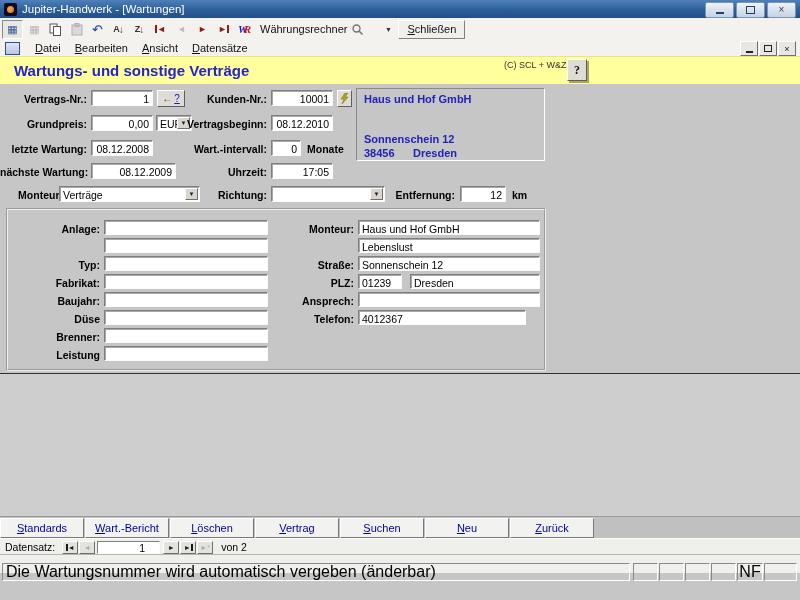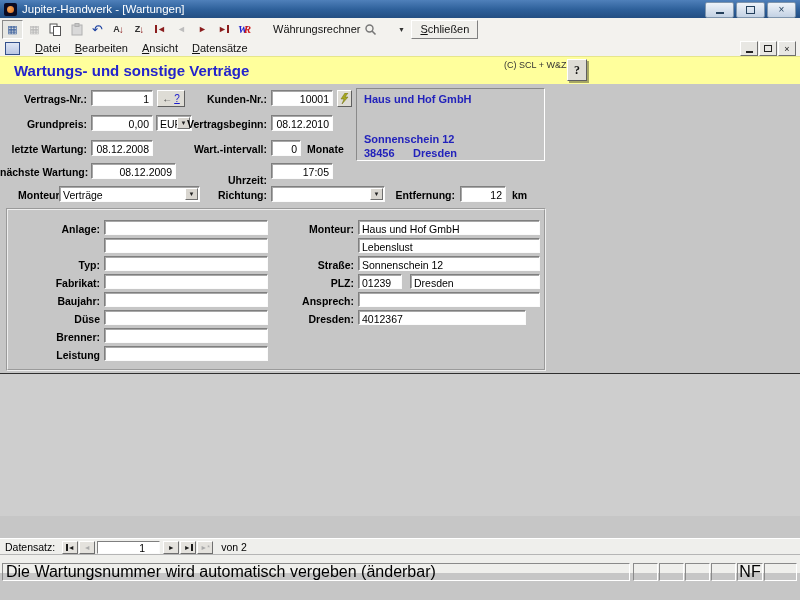--- a/index.html
+++ b/index.html
@@ -25,21 +25,21 @@
     color:#3a3a3a;font-size:11px;}
   .tbi.pressed{border:1px solid;border-color:#8a8a8a #fff #fff #8a8a8a;background:#e7e7e3;}
   .tbi.dis{color:#b5b5b5;}
   .navg{color:#8b1d1d;font-size:9px;display:flex;align-items:center;}
   .navg.dis{color:#bdbdbd;}
   .navbar{width:2px;height:8px;background:currentColor;}
   .sorti{display:flex;align-items:center;font:bold 9px "Liberation Sans",sans-serif;color:#333;}
   .sorti .ar{color:#8b1d1d;font-size:10px;margin-left:-1px;}
   .wri{font:italic bold 11px "Liberation Serif",serif;}
   .wri .w{color:#1a1acc;} .wri .r{color:#cc1a1a;margin-left:-4px;}
-  .cur-label{margin-left:19px;color:#111;text-align:right;}
+  .cur-label{margin-left:6px;color:#111;text-align:right;}
   .dd-mini{width:12px;height:14px;margin-left:18px;display:flex;align-items:center;justify-content:center;
     color:#333;font-size:7px;}
   .close-btn{margin-left:4px;height:17px;padding:0 8px;border:1px solid;border-color:#fff #808080 #808080 #fff;
     background:#f0efeb;color:#111;display:flex;align-items:center;}
   .ak{display:inline-block;}
   .ak::first-letter{text-decoration:underline;}
   
   .menubar{position:absolute;left:0;top:40px;width:800px;height:16px;background:#f3f2ee;
     border-bottom:1px solid #b9b9b9;display:flex;align-items:center;font-size:11px;color:#111;}
   .form-sys-ico{width:13px;height:11px;margin:0 8px 0 5px;border:1px solid #33508c;background:
@@ -274,21 +274,21 @@
     <div class="tb num" style="left:271px;top:31px;width:62px;">08.12.2010</div>
 
     <span class="lb" style="left:0;top:59px;width:87px;">letzte Wartung:</span>
     <div class="tb num" style="left:91px;top:56px;width:62px;">08.12.2008</div>
     <span class="lb" style="left:175px;top:59px;width:92px;">Wart.-intervall:</span>
     <div class="tb num" style="left:271px;top:56px;width:30px;">0</div>
     <span class="lb" style="left:307px;top:59px;width:50px;text-align:left;">Monate</span>
 
     <span class="lb" style="left:0;top:82px;width:87px;">nächste Wartung:</span>
     <div class="tb num" style="left:91px;top:79px;width:85px;">08.12.2009</div>
-    <span class="lb" style="left:175px;top:82px;width:92px;margin-top:8px;">Uhrzeit:</span>
+    <span class="lb" style="left:175px;top:82px;width:92px;">Uhrzeit:</span>
     <div class="tb num" style="left:271px;top:79px;width:62px;">17:05</div>
 
     <span class="lb" style="left:8px;top:105px;width:55px;">Monteur:</span>
     <div class="tb" style="left:59px;top:102px;width:141px;padding-right:14px;">
       <span>Verträge</span>
       <span class="ddbtn">
           <span>▼</span>
         </span>
     </div>
     <span class="lb" style="left:210px;top:105px;width:57px;">Richtung:</span>
@@ -323,27 +323,50 @@
     <span class="lb" style="left:264px;top:139px;width:90px;">Monteur:</span>
     <div class="tb" style="left:358px;top:136px;width:182px;height:15px;">Haus und Hof GmbH</div>
     <div class="tb" style="left:358px;top:154px;width:182px;height:15px;">Lebenslust</div>
     <span class="lb" style="left:264px;top:175px;width:90px;">Straße:</span>
     <div class="tb" style="left:358px;top:172px;width:182px;height:15px;">Sonnenschein 12</div>
     <span class="lb" style="left:264px;top:193px;width:90px;">PLZ:</span>
     <div class="tb" style="left:358px;top:190px;width:44px;height:15px;">01239</div>
     <div class="tb" style="left:410px;top:190px;width:130px;height:15px;">Dresden</div>
     <span class="lb" style="left:264px;top:211px;width:90px;">Ansprech:</span>
     <div class="tb" style="left:358px;top:208px;width:182px;height:15px;"></div>
-    <span class="lb" style="left:264px;top:229px;width:90px;">Dresden:</span>
+    <span class="lb" style="left:264px;top:229px;width:90px;">Telefon:</span>
     <div class="tb" style="left:358px;top:226px;width:168px;height:15px;">4012367</div>
   </div>
 
   <div class="hline"></div>
   <div class="lowerarea"></div>
 
+  <div class="btnrow">
+    <div class="abtn" style="left:0px;">
+        <span class="ak">Standards</span>
+      </div>
+    <div class="abtn" style="left:85px;">
+        <span class="ak">Wart.-Bericht</span>
+      </div>
+    <div class="abtn" style="left:170px;">
+        <span class="ak">Löschen</span>
+      </div>
+    <div class="abtn" style="left:255px;">
+        <span class="ak">Vertrag</span>
+      </div>
+    <div class="abtn" style="left:340px;">
+        <span class="ak">Suchen</span>
+      </div>
+    <div class="abtn" style="left:425px;">
+        <span class="ak">Neu</span>
+      </div>
+    <div class="abtn" style="left:510px;">
+        <span class="ak">Zurück</span>
+      </div>
+  </div>
 
   <div class="recnav">
     <span style="margin-left:5px;margin-right:6px;">Datensatz:</span>
     <div class="nav-s">
       <span class="navbar"></span>
         <span>◄</span>
     </div>
     <div class="nav-s dis">
       <span>◄</span>
     </div>

